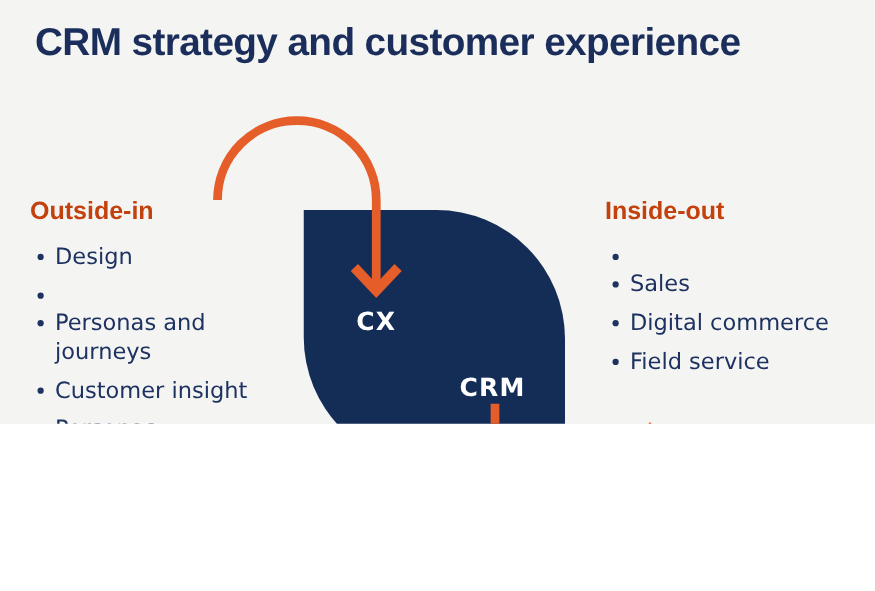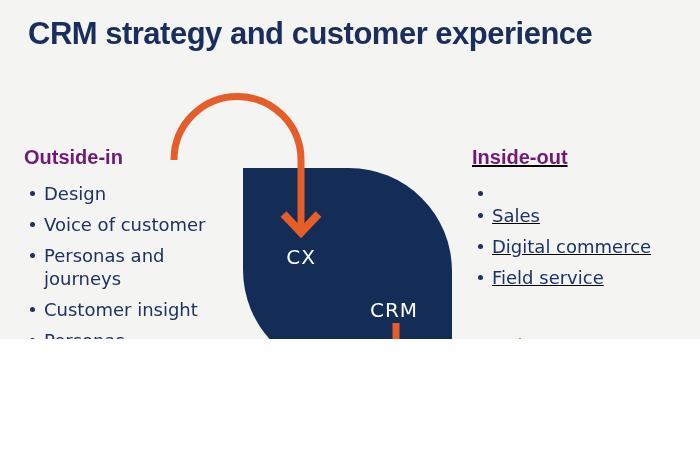--- a/index.html
+++ b/index.html
@@ -26,40 +26,40 @@
   .diagram-svg {
     position: absolute;
     left: 0; top: 0;
     width: 700px; height: 473px;
   }
   .shape-label {
     position: absolute;
     transform: translate(-50%, -50%);
     color: #ffffff;
     font-family: "DejaVu Sans", sans-serif;
-    font-weight: normal;
+    font-weight: bold;
     font-size: 20px;
     letter-spacing: 1px;
     white-space: nowrap;
   }
   .cx-label  { left: 301px; top: 257px; }
   .crm-label { left: 394px; top: 310px; }
   .col {
     position: absolute;
     top: 146px;
     width: 210px;
   }
   .col-left  { left: 24px; }
-  .col-right { left: 472px; text-decoration: underline; }
+  .col-right { left: 484px; }
   .col-heading {
-    margin: 0 0 13px 0;
+    margin: 12px 0 13px 0;
     font-family: "Liberation Sans", sans-serif;
     font-weight: bold;
     font-size: 20px;
-    color: #701a75;
+    color: #c2410c;
   }
   .bullet-list {
     list-style: none;
     margin: 0;
     padding: 0;
     display: flex;
     flex-direction: column;
     gap: 8px;
   }
   .bullet-list li {
@@ -105,21 +105,20 @@
 
   <div class="col col-left">
     <h2 class="col-heading">Outside-in</h2>
     <ul class="bullet-list">
       <li>
         <span class="dot"></span>
         <span class="item-text">Design</span>
       </li>
       <li>
         <span class="dot"></span>
-        <span class="item-text">Voice of customer</span>
       </li>
       <li>
         <span class="dot"></span>
         <span class="item-text">Personas and journeys</span>
       </li>
       <li>
         <span class="dot"></span>
         <span class="item-text">Customer insight</span>
       </li>
       <li>

